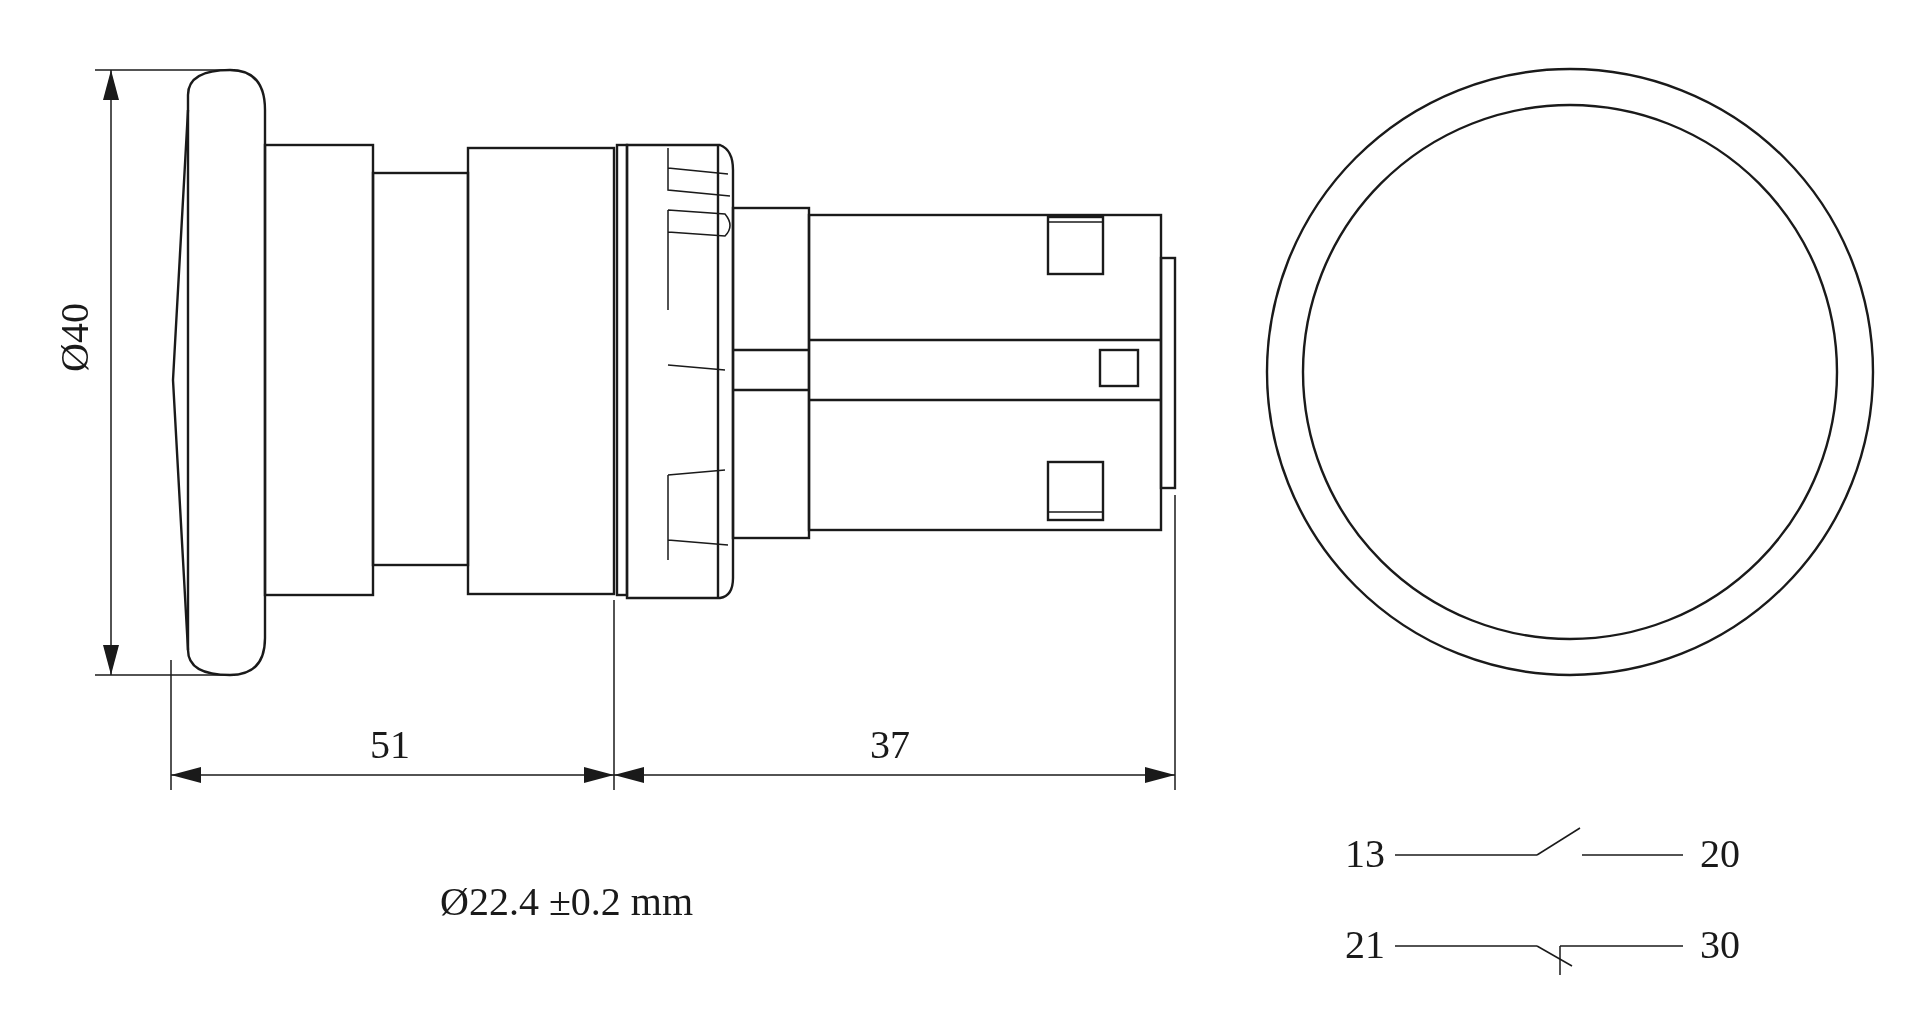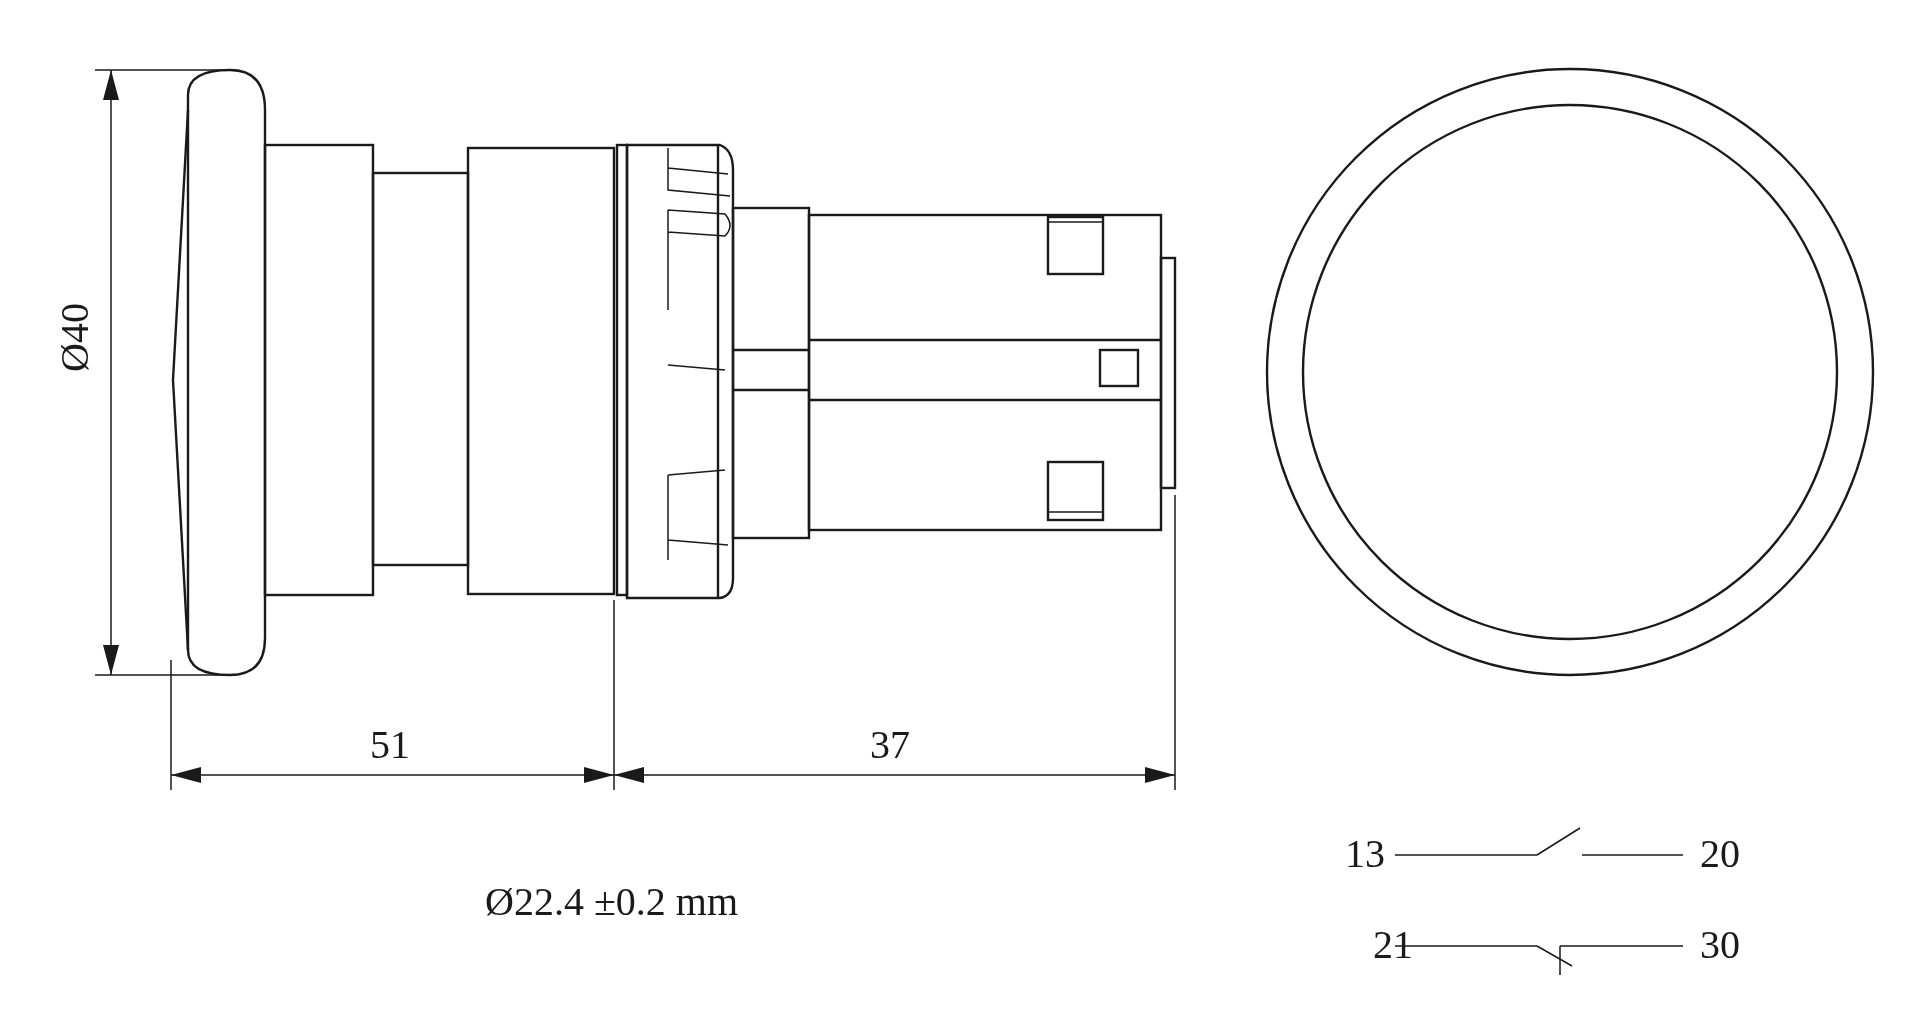--- a/index.html
+++ b/index.html
@@ -72,17 +72,17 @@
     <line class="thin" x1="1395" y1="946" x2="1537" y2="946"></line>
     <line class="thin" x1="1537" y1="946" x2="1572" y2="966"></line>
     <line class="thin" x1="1560" y1="946" x2="1683" y2="946"></line>
     <line class="thin" x1="1560" y1="946" x2="1560" y2="975"></line>
   </g>
 </svg>
 
 <div class="lbl" style="left:55px;top:372px;transform:rotate(-90deg);transform-origin:left top;">Ø40</div>
 <div class="lbl" style="left:370px;top:725px;">51</div>
 <div class="lbl" style="left:870px;top:725px;">37</div>
-<div class="lbl" style="left:440px;top:882px;margin-left:45px;">Ø22.4 ±0.2 mm</div>
+<div class="lbl" style="left:440px;top:882px;">Ø22.4 ±0.2 mm</div>
 <div class="lbl" style="left:1345px;top:834px;">13</div>
 <div class="lbl" style="left:1700px;top:834px;">20</div>
-<div class="lbl" style="left:1345px;top:925px;margin-left:28px;">21</div>
+<div class="lbl" style="left:1345px;top:925px;">21</div>
 <div class="lbl" style="left:1700px;top:925px;">30</div>
 
 </body></html>

